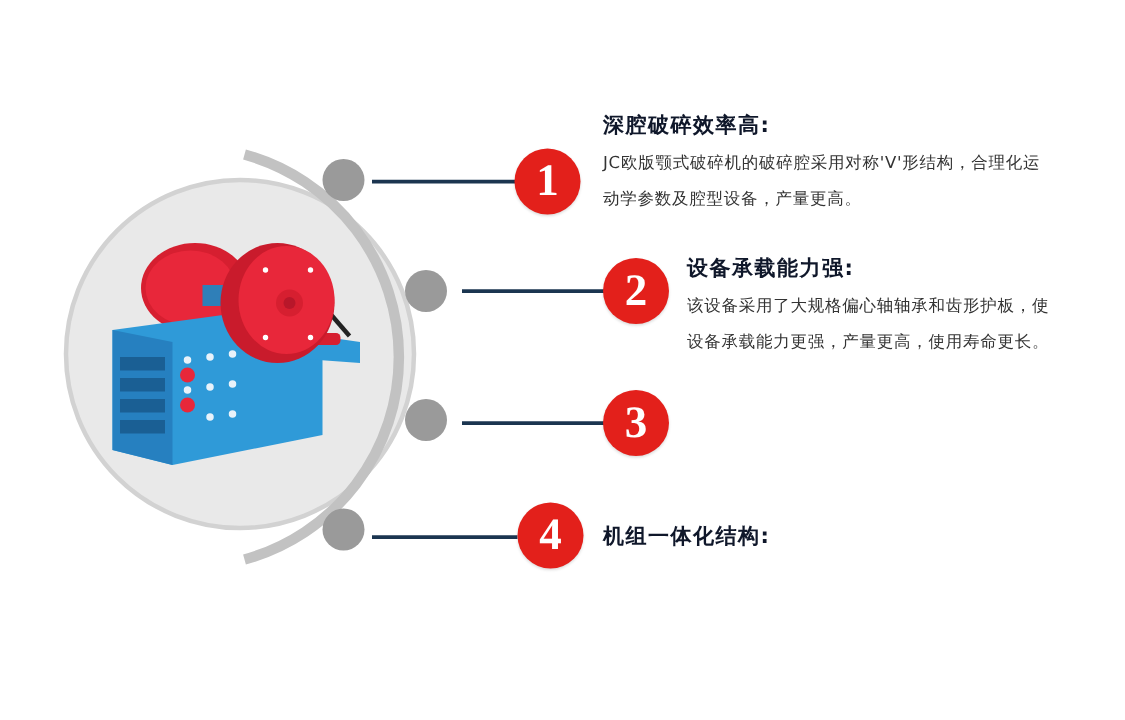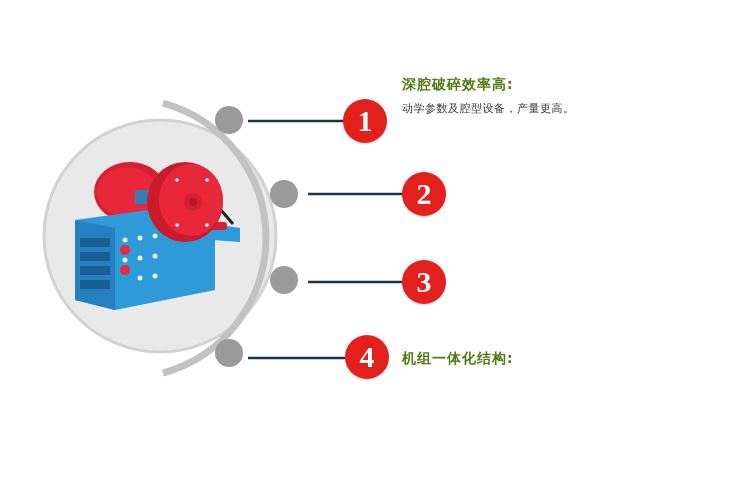--- a/index.html
+++ b/index.html
@@ -5,21 +5,21 @@
   html, body { margin:0; padding:0; }
   body { width:750px; height:480px; background:#ffffff; position:relative; overflow:hidden;
          font-family: "DejaVu Sans", sans-serif; }
   .stage { position:absolute; left:0; top:0; width:750px; height:480px; }
   svg.deco { position:absolute; left:0; top:0; }
   .badge { position:absolute; width:44px; height:44px; border-radius:50%;
            background:#e3201b; color:#fff; font-family:"Liberation Serif", serif;
            font-weight:bold; font-size:30px; line-height:44px; text-align:center;
            box-shadow: 0 1px 2px rgba(0,0,0,0.15); }
   .feature { position:absolute; }
-  .feature .title { font-size:14px; font-weight:bold; color:#4d7c0f; letter-spacing:1px; line-height:18px; }
+  .feature .title { font-size:14px; font-weight:bold; color:#0f172a; letter-spacing:1px; line-height:18px; }
   .feature .desc { font-size:11px; color:#333; line-height:24px; margin-top:4px; letter-spacing:0.5px; }
   .machine { position:absolute; }
 </style>
 </head>
 <body>
 
 <div class="stage">
 
   <svg class="deco" width="750" height="480" viewBox="0 0 750 480">
 
@@ -87,24 +87,32 @@
   </svg>
 
   <div class="badge" style="left:343px;top:99px;">1</div>
   <div class="badge" style="left:402px;top:172px;">2</div>
   <div class="badge" style="left:402px;top:260px;">3</div>
   <div class="badge" style="left:345px;top:335px;">4</div>
 
   <div class="feature" style="left:402px;top:75px;">
     <div class="title">深腔破碎效率高:</div>
     <div class="desc">
+      <div>JC欧版颚式破碎机的破碎腔采用对称'V'形结构，合理化运</div>
       <div>动学参数及腔型设备，产量更高。</div>
     </div>
   </div>
 
+  <div class="feature" style="left:458px;top:170px;">
+    <div class="title">设备承载能力强:</div>
+    <div class="desc">
+      <div>该设备采用了大规格偏心轴轴承和齿形护板，使</div>
+      <div>设备承载能力更强，产量更高，使用寿命更长。</div>
+    </div>
+  </div>
 
 
   <div class="feature" style="left:402px;top:349px;">
     <div class="title">机组一体化结构:</div>
     <div class="desc">
     </div>
   </div>
 
 </div>
 

